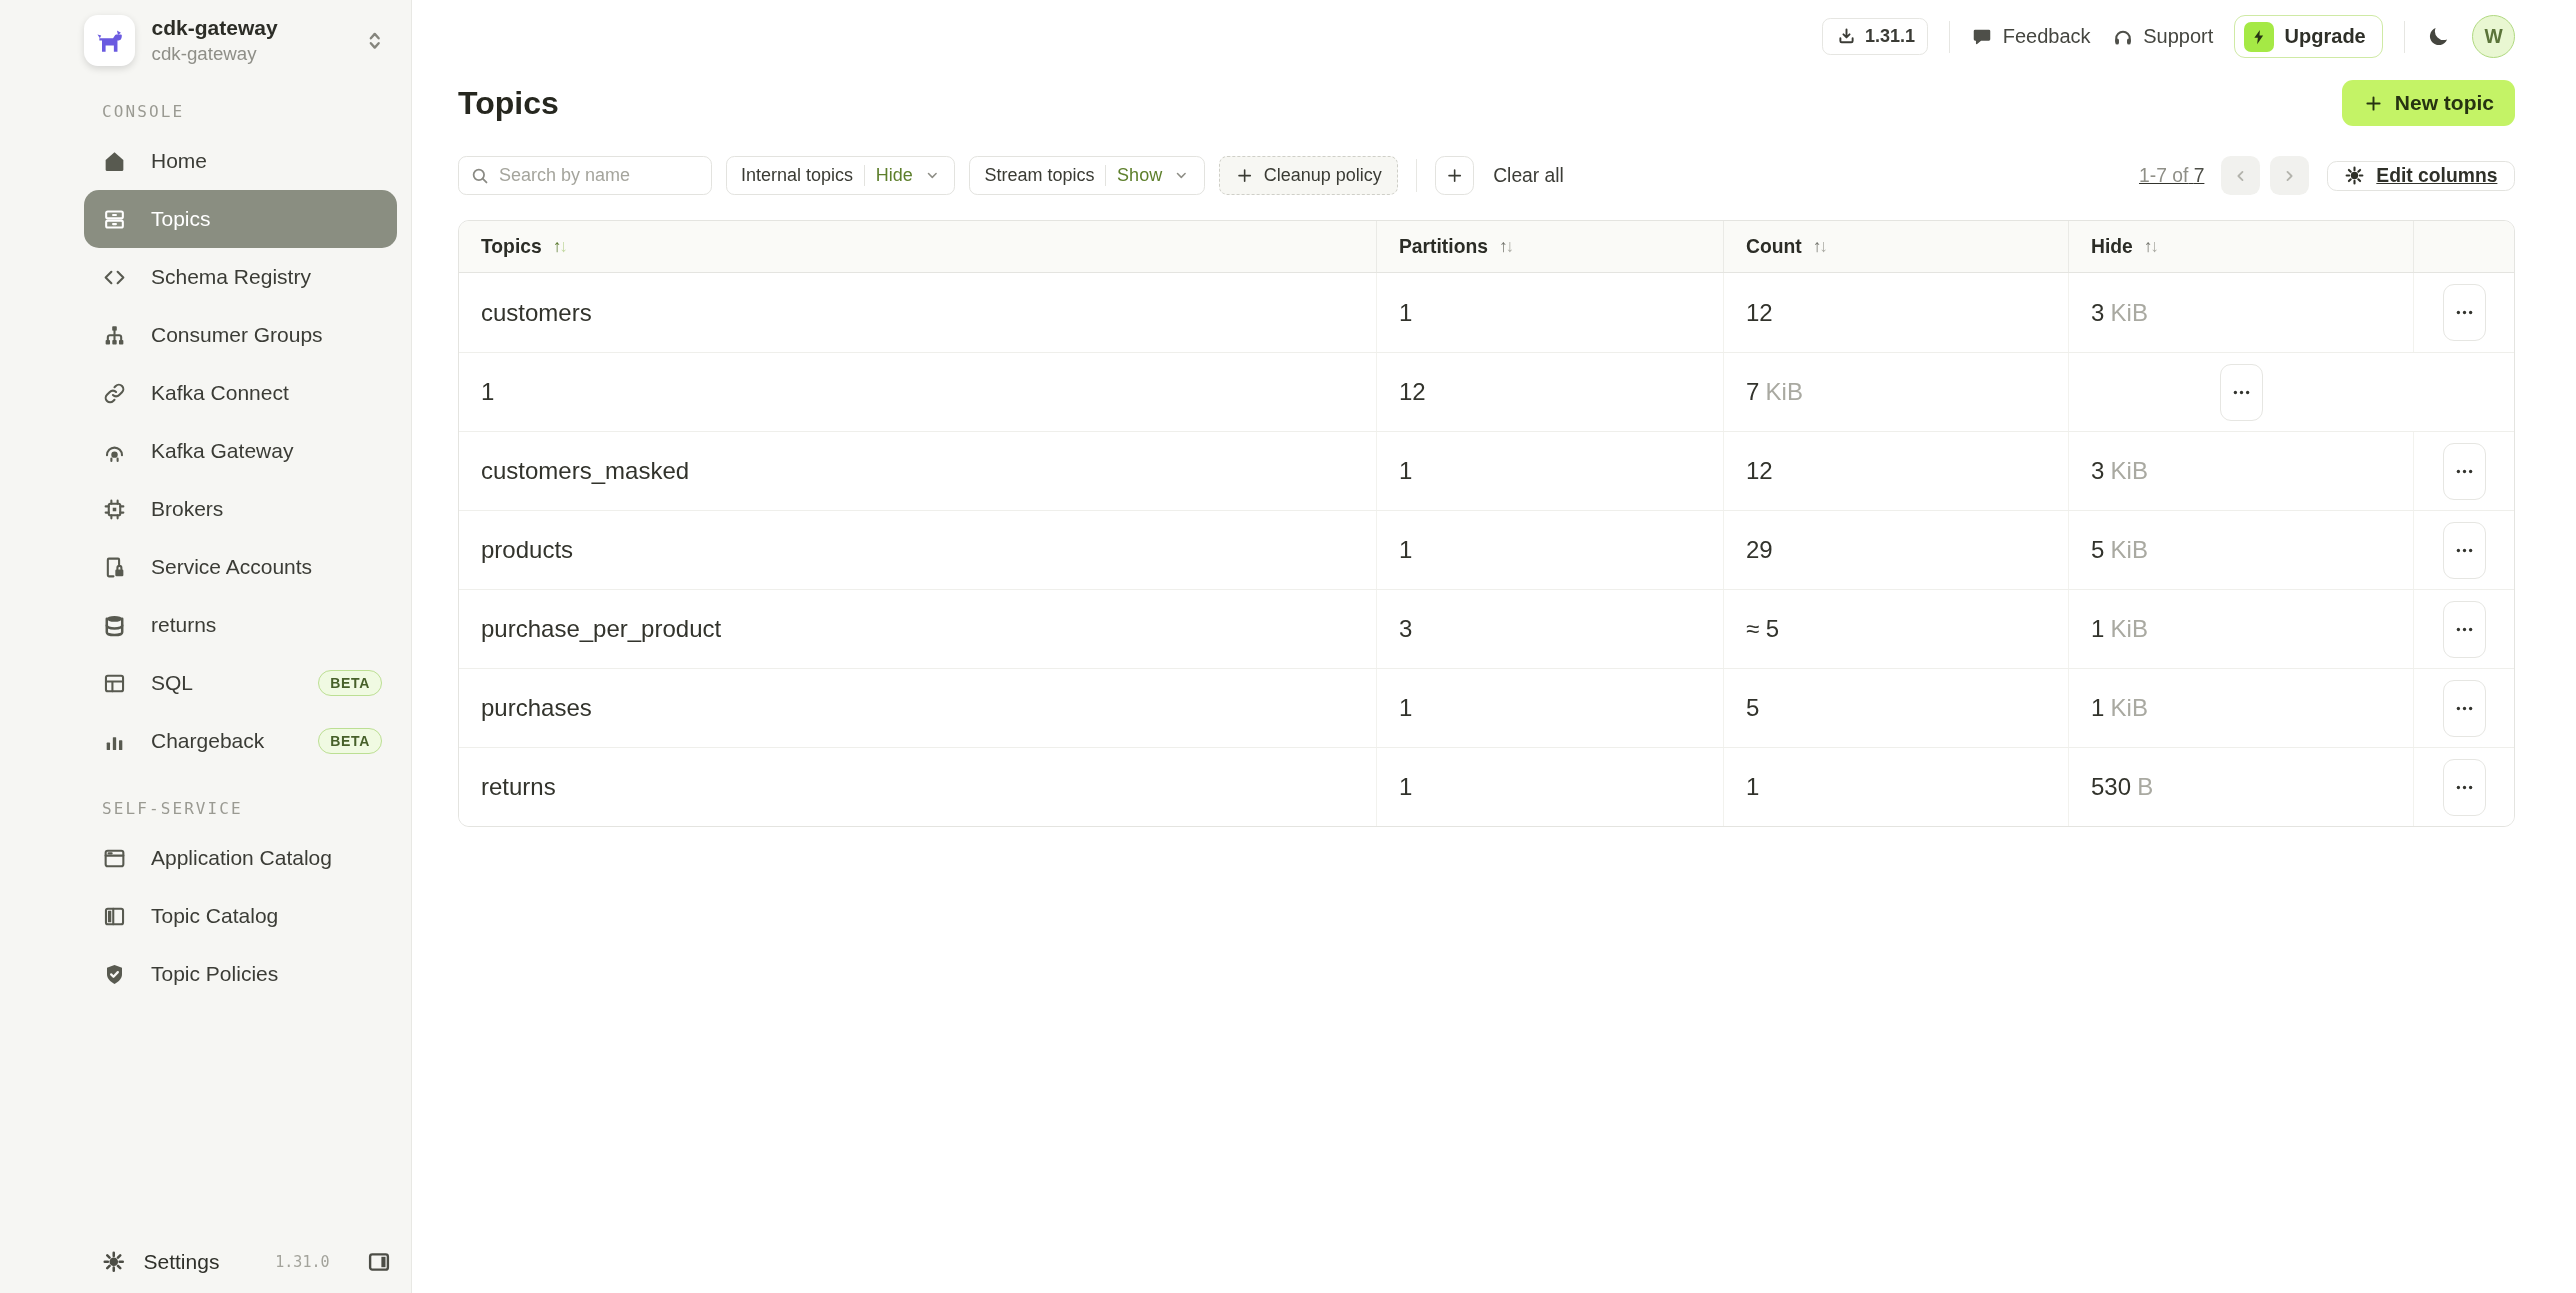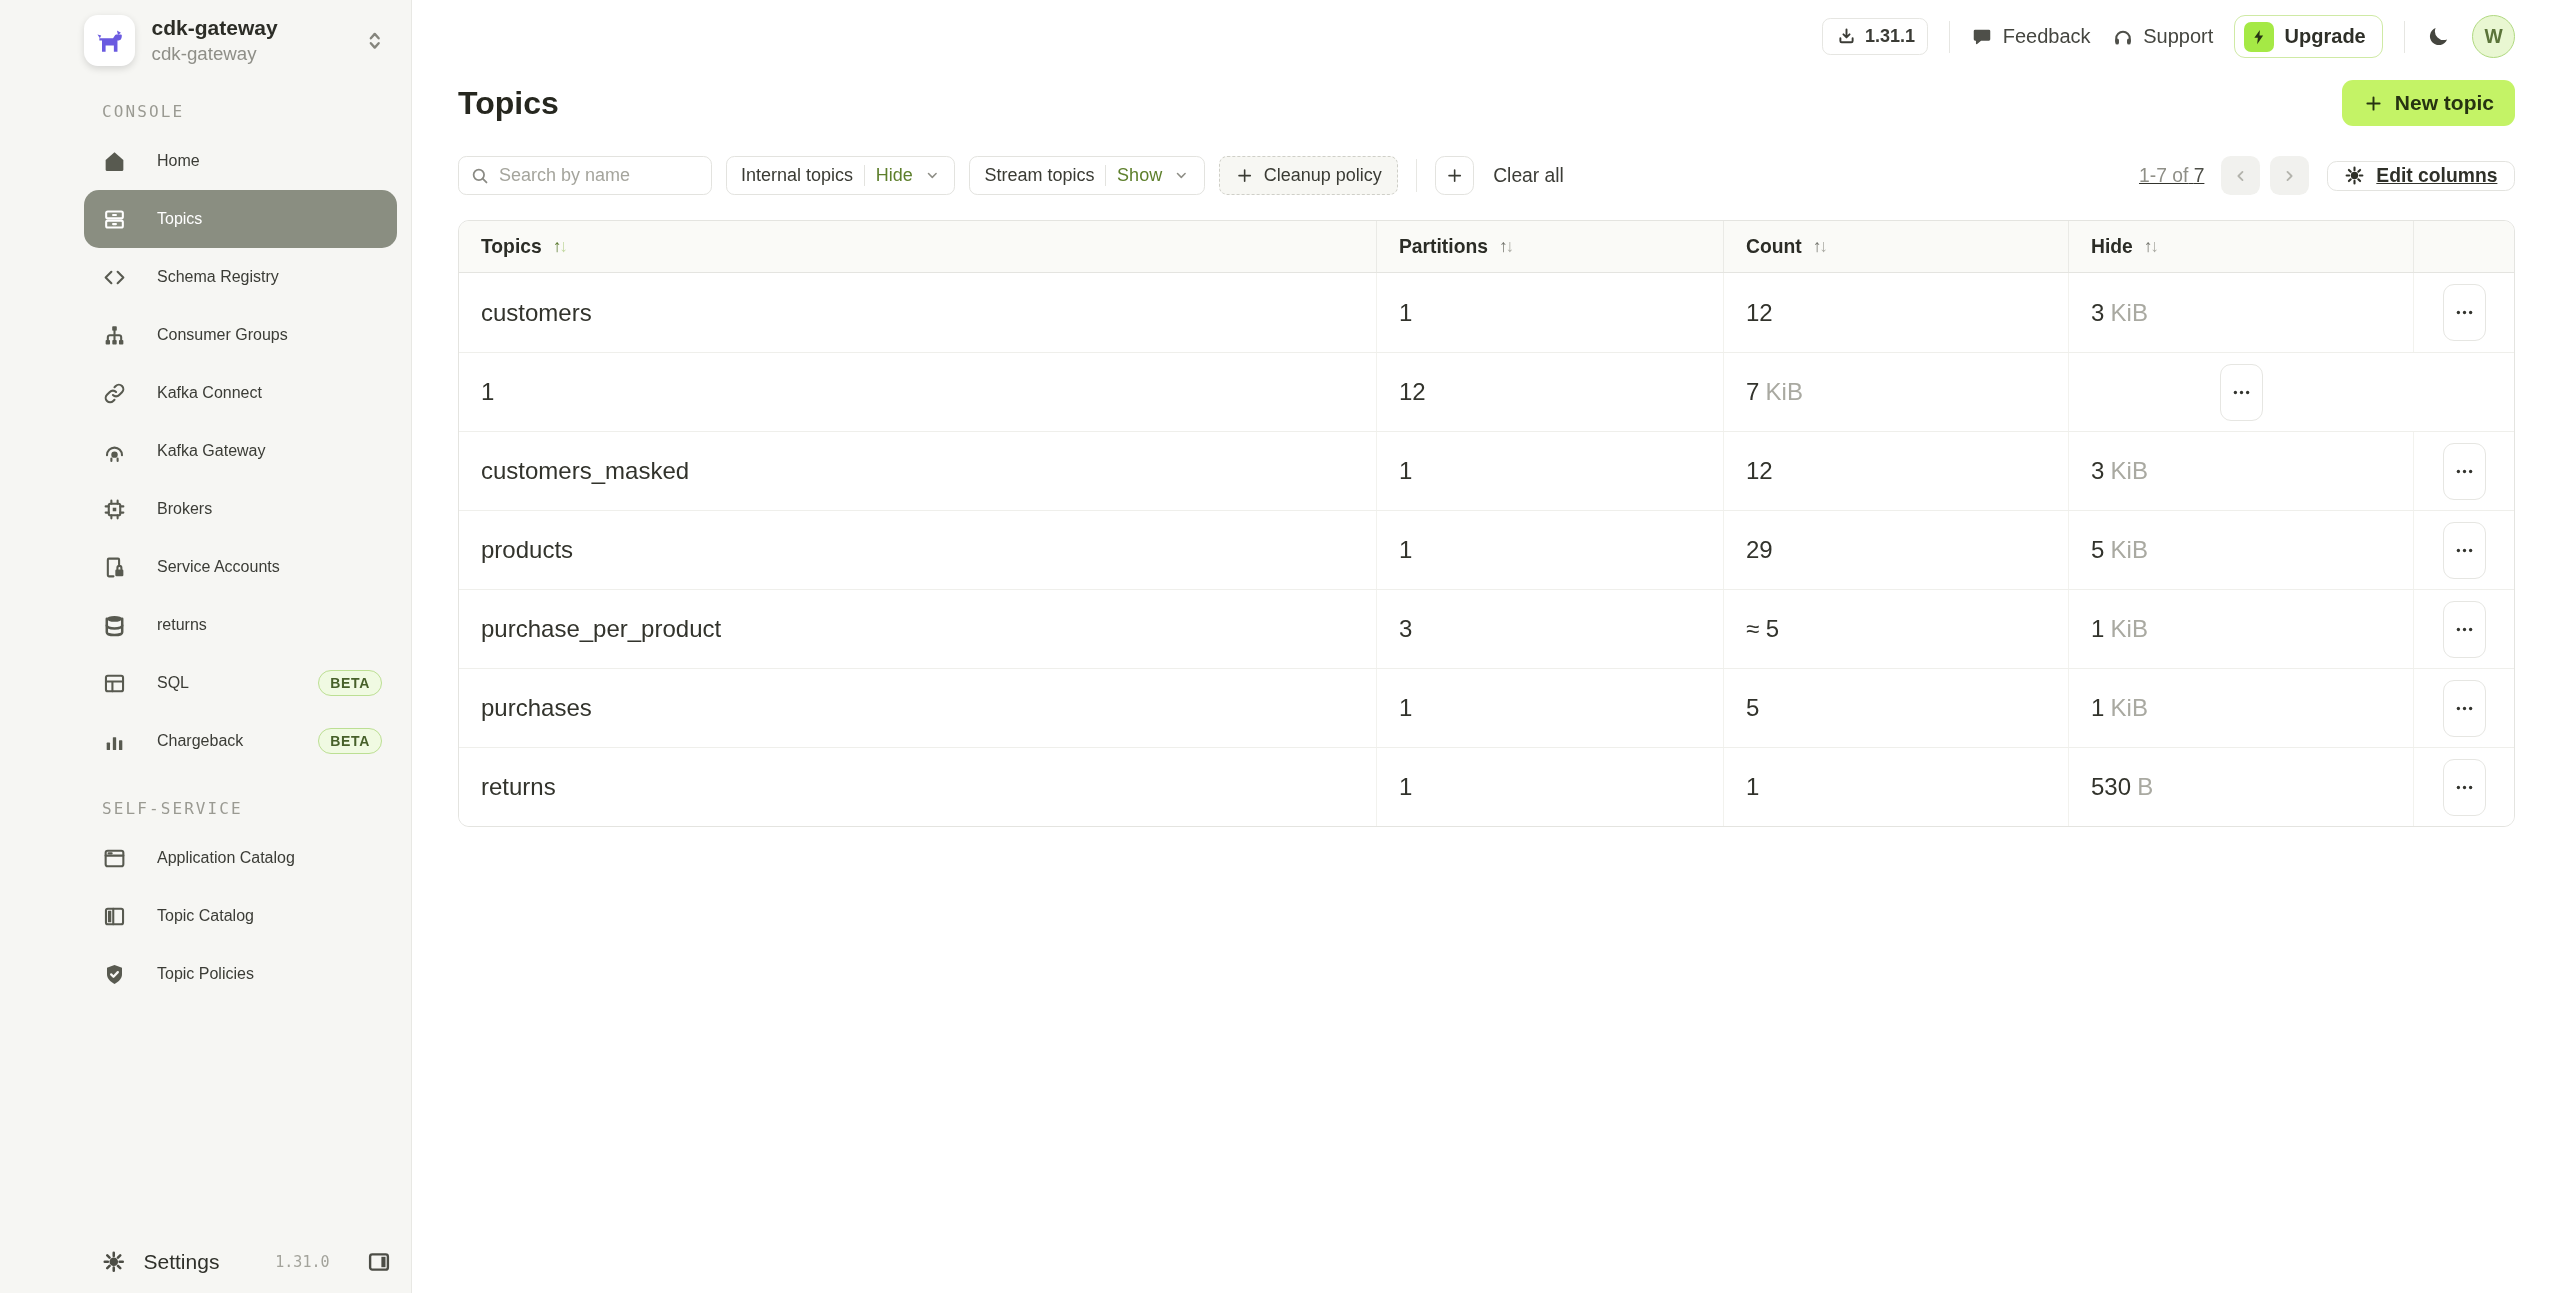--- a/index.html
+++ b/index.html
@@ -16,21 +16,21 @@
   .ws-sub { font-size:18.7px; color:#8f8f88; margin-top:3.5px; }
   .ws-caret { margin-left:auto; color:#85857d; display:flex; }
   nav.sidebar-nav { margin-top:28px; flex:1; display:flex; flex-direction:column; }
   .nav-section-label { font-family:"DejaVu Sans Mono",monospace; font-size:16px; letter-spacing:2.1px;
                        color:#9a9a92; margin:29px 0 11px 18px; }
   .nav-section-label:first-child { margin-top:8.3px; }
   .nav-item { display:flex; align-items:center; height:58px; padding:0 15px 0 18px;
               border-radius:15px; cursor:pointer; color:#3b3c36; }
   .nav-icon { width:25px; height:25px; color:#585a50; display:flex; flex:none; }
   .nav-icon svg { width:25px; height:25px; }
-  .nav-label { font-size:16px; margin-left:30px; }
+  .nav-label { font-size:21px; margin-left:24px; }
   .nav-item.active { background:#8a8e81; color:#fff; }
   .nav-item.active .nav-icon { color:#fff; }
   .beta-badge { margin-left:auto; font-size:14px; font-weight:700; letter-spacing:0.7px; color:#47602a;
                 background:#f0fae2; border:1.4px solid #bcdf93; border-radius:690px; padding:4.1px 11px; }
   .sidebar-footer { display:flex; align-items:center; margin-top:auto; padding:0 5.5px 0 18px; }
   .settings-item { display:flex; align-items:flex-start; gap:18px; font-size:21px; color:#2f302a; cursor:pointer; }
   .settings-item svg { width:23.5px; height:23.5px; color:#4c4d45; }
   .footer-version { margin-left:auto; font-family:"DejaVu Sans Mono",monospace; font-size:15px; color:#a3a39b; }
   .panel-btn { margin-left:36px; color:#4c4d46; cursor:pointer; display:flex; }
   .panel-btn svg { width:26px; height:26px; }

